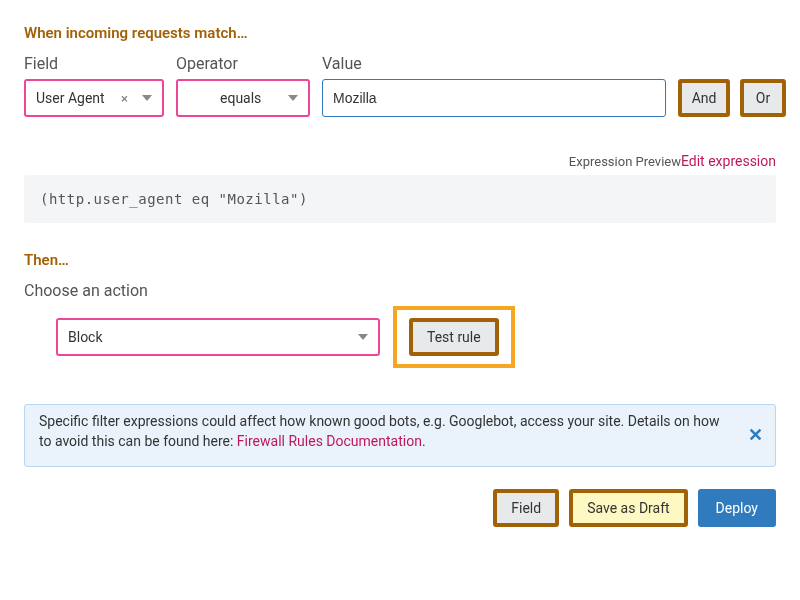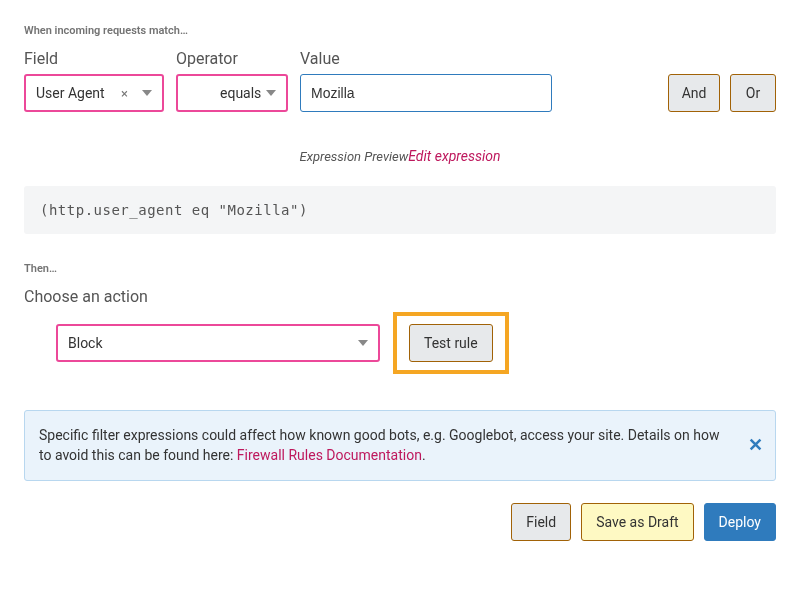--- a/index.html
+++ b/index.html
@@ -1,55 +1,55 @@
 <!DOCTYPE html>
 <html><head>
 <meta charset="utf-8">
 <style>
   * { box-sizing: border-box; margin: 0; padding: 0; }
   html, body { width: 800px; height: 600px; font-family: -apple-system, BlinkMacSystemFont, "Segoe UI", Roboto, Helvetica, Arial, sans-serif; background: #fff; color: #333; }
   .wrap { padding: 24px 24px 24px 24px; }
-  .section-title { font-size: 11px; font-weight: 600; color: #737373; margin-bottom: 12px; }
+  .section-title { font-size: 15px; font-weight: 600; color: #a16207; margin-bottom: 12px; }
   .row { display: flex; align-items: flex-end; gap: 12px; margin-bottom: 36px; }
   .col { display: flex; flex-direction: column; }
   .label { font-size: 16px; color: #555; margin-bottom: 6px; }
   .select, .input {
     height: 38px; border: 2px solid #ec4899; border-radius: 3px; background: #fff;
     font-size: 14px; color: #333; display: flex; align-items: center; padding: 0 10px;
   }
   .field-select { width: 140px; justify-content: space-between; }
-  .operator-select { width: 112px; justify-content: space-between; padding-left: 42px; }
-  .value-input { width: 252px; border: 1px solid #2f7bbd; outline: none; justify-content: center; }
+  .operator-select { width: 134px; justify-content: space-between; padding-left: 42px; }
+  .value-input { width: 344px; border: 1px solid #2f7bbd; outline: none; justify-content: center; }
   .value-input input { border: none; outline: none; width: 100%; font-size: 14px; color: #333; }
   .clear-x { color: #777; font-size: 13px; margin-right: 6px; cursor: pointer; }
   .chev { width: 0; height: 0; border-left: 5px solid transparent; border-right: 5px solid transparent; border-top: 6px solid #888; }
   .btn {
-    height: 38px; padding: 0 14px; border: 1px solid #a16207; border-radius: 3px;
+    height: 38px; padding: 0 14px; border: 4px solid #a16207; border-radius: 3px;
     background: #e7e9eb; color: #333; font-size: 14px; display: inline-flex; align-items: center; justify-content: center; cursor: pointer;
   }
   .btn.small { height: 38px; }
   .logic-group { display: flex; gap: 10px; margin-left: auto; }
   .btn.and { width: 52px; }
   .btn.or  { width: 46px; }
 
-  .preview-header { display: flex; justify-content: center; align-items: baseline; font-size: 13px; color: #555; margin-bottom: 22px; font-style: italic; }
+  .preview-header { display: flex; justify-content: flex-end; align-items: baseline; font-size: 13px; color: #555; margin-bottom: 6px; }
   .link { color: #be185d; text-decoration: none; cursor: pointer; font-size: 14px; }
   .code-box {
     background: #f4f5f6; border-radius: 3px; padding: 16px 16px; font-family: Menlo, Consolas, monospace;
     font-size: 14px; color: #555; letter-spacing: 0.5px; margin-bottom: 28px;
   }
 
   .action-row { display: flex; align-items: center; gap: 7px; margin-bottom: 36px; padding-left: 32px; }
   .action-select { width: 324px; justify-content: space-between; }
   .highlight-box { border: 4px solid #f5a623; padding: 8px 12px; margin-left: 6px; display: inline-flex; }
   .btn.test { background: #e7e9eb; text-align: center; }
 
   .alert {
     border: 1px solid #b8d7ef; background: #eaf3fb; border-radius: 3px;
-    padding: 14px 42px 14px 14px; position: relative; font-size: 14px; color: #333;
+    padding: 6px 42px 14px 14px; position: relative; font-size: 14px; color: #333;
     margin-bottom: 22px; line-height: 1.45;
   }
   .alert .close-x {
     position: absolute; right: 12px; top: 50%; transform: translateY(-50%);
     color: #2f7bbd; font-size: 18px; font-weight: 700; cursor: pointer;
   }
 
   .footer-row { display: flex; justify-content: flex-end; gap: 10px; }
   .btn.cancel { background: #e7e9eb; }
   .btn.draft  { background: #fef9c3; }

